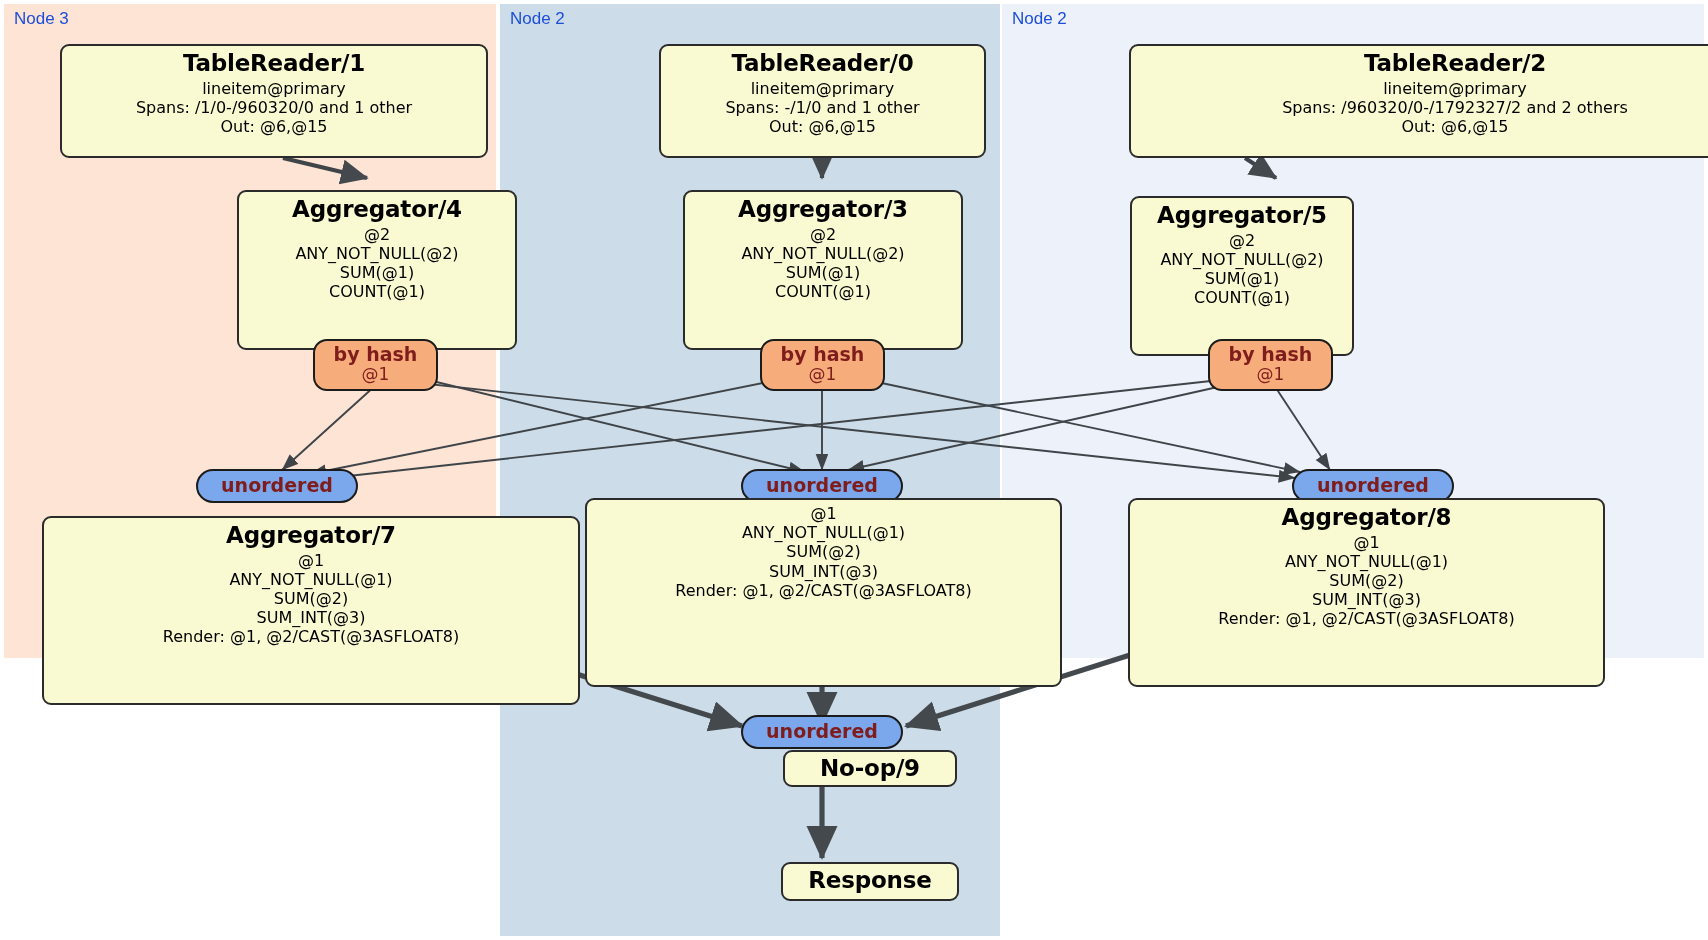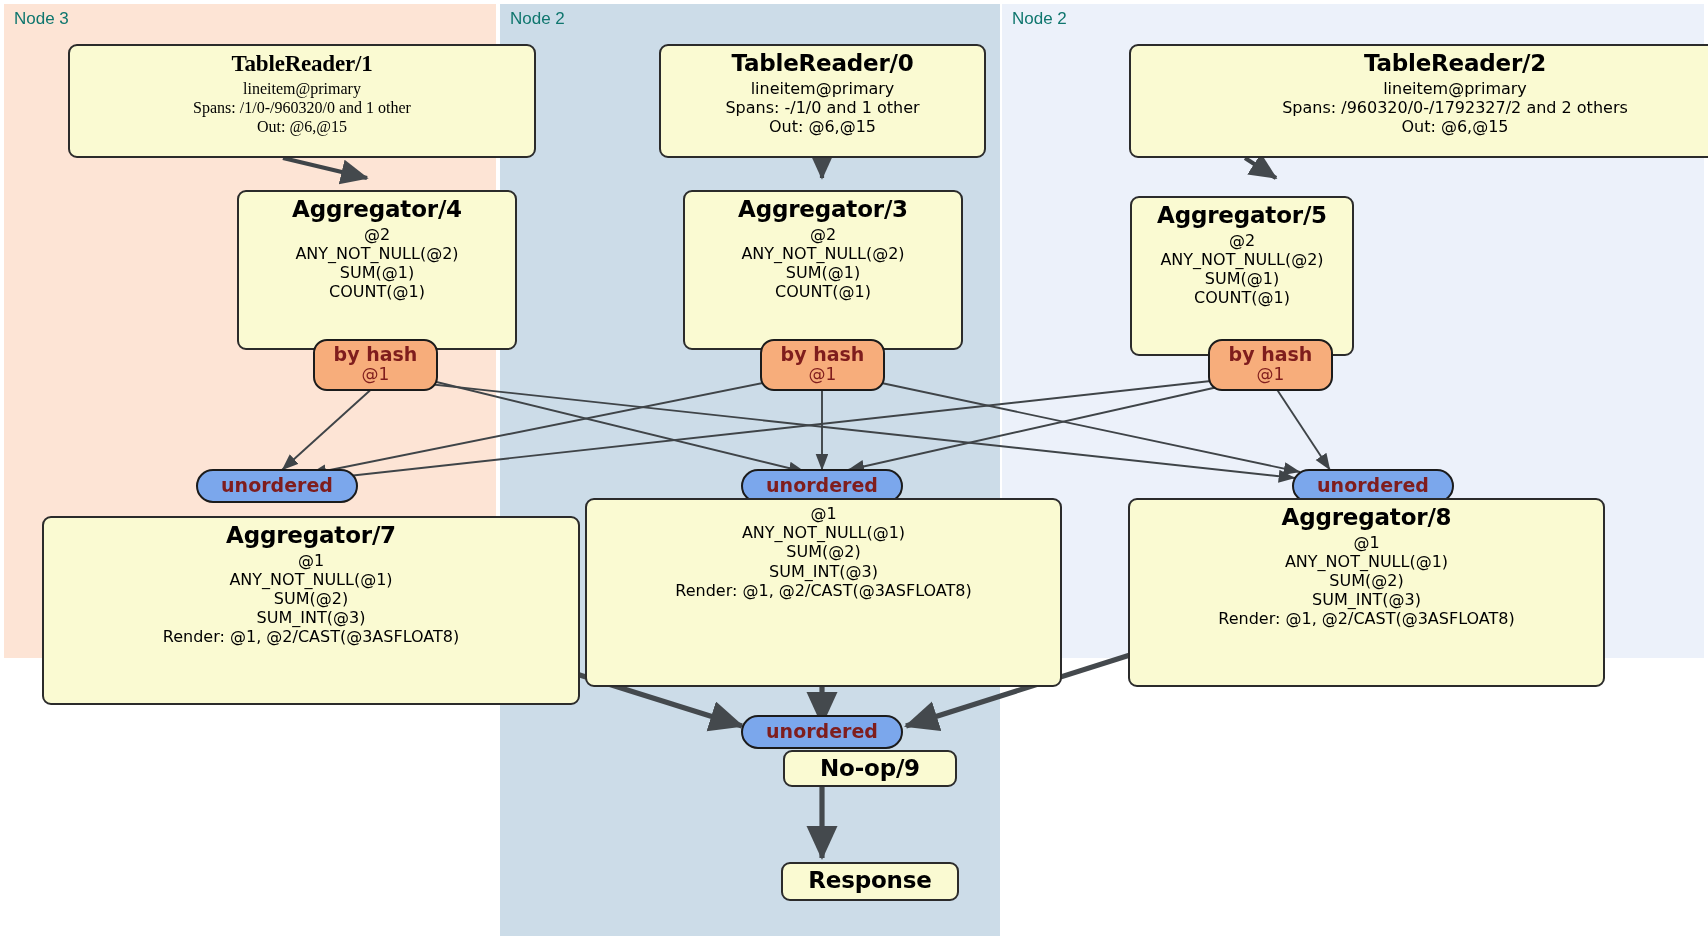--- a/index.html
+++ b/index.html
@@ -19,21 +19,21 @@
   
   .node-panel {
     position: absolute;
     box-sizing: border-box;
   }
   .node-label {
     position: absolute;
     top: 6px;
     left: 10px;
     font-size: 17px;
-    color: #0f766e;
+    color: #1d4ed8;
     font-family: "Liberation Sans", sans-serif;
     line-height: 1.1;
     white-space: nowrap;
   }
 
   
   #edges {
     position: absolute;
     left: 0;
     top: 0;
@@ -166,21 +166,21 @@
     </g>
 
     <g stroke="#44494d" stroke-width="5.2" fill="none" marker-end="url(#ah-thick)">
       <path d="M516,655 L742,726"></path>
       <path d="M822,686 L822,724"></path>
       <path d="M1130,655 L906,726"></path>
       <path d="M822,784 L822,858"></path>
     </g>
   </svg>
 
-  <div class="proc" style="left:68px; top:44px; width:468px; height:114px;font-family:Liberation Serif, serif;">
+  <div class="proc" style="left:60px; top:44px; width:428px; height:114px;">
     <span class="ttl">TableReader/1</span>
     <span class="ln">lineitem@primary</span>
     <span class="ln">Spans: /1/0-/960320/0 and 1 other</span>
     <span class="ln">Out: @6,@15</span>
   </div>
 
   <div class="proc" style="left:659px; top:44px; width:327px; height:114px;">
     <span class="ttl">TableReader/0</span>
     <span class="ln">lineitem@primary</span>
     <span class="ln">Spans: -/1/0 and 1 other</span>

